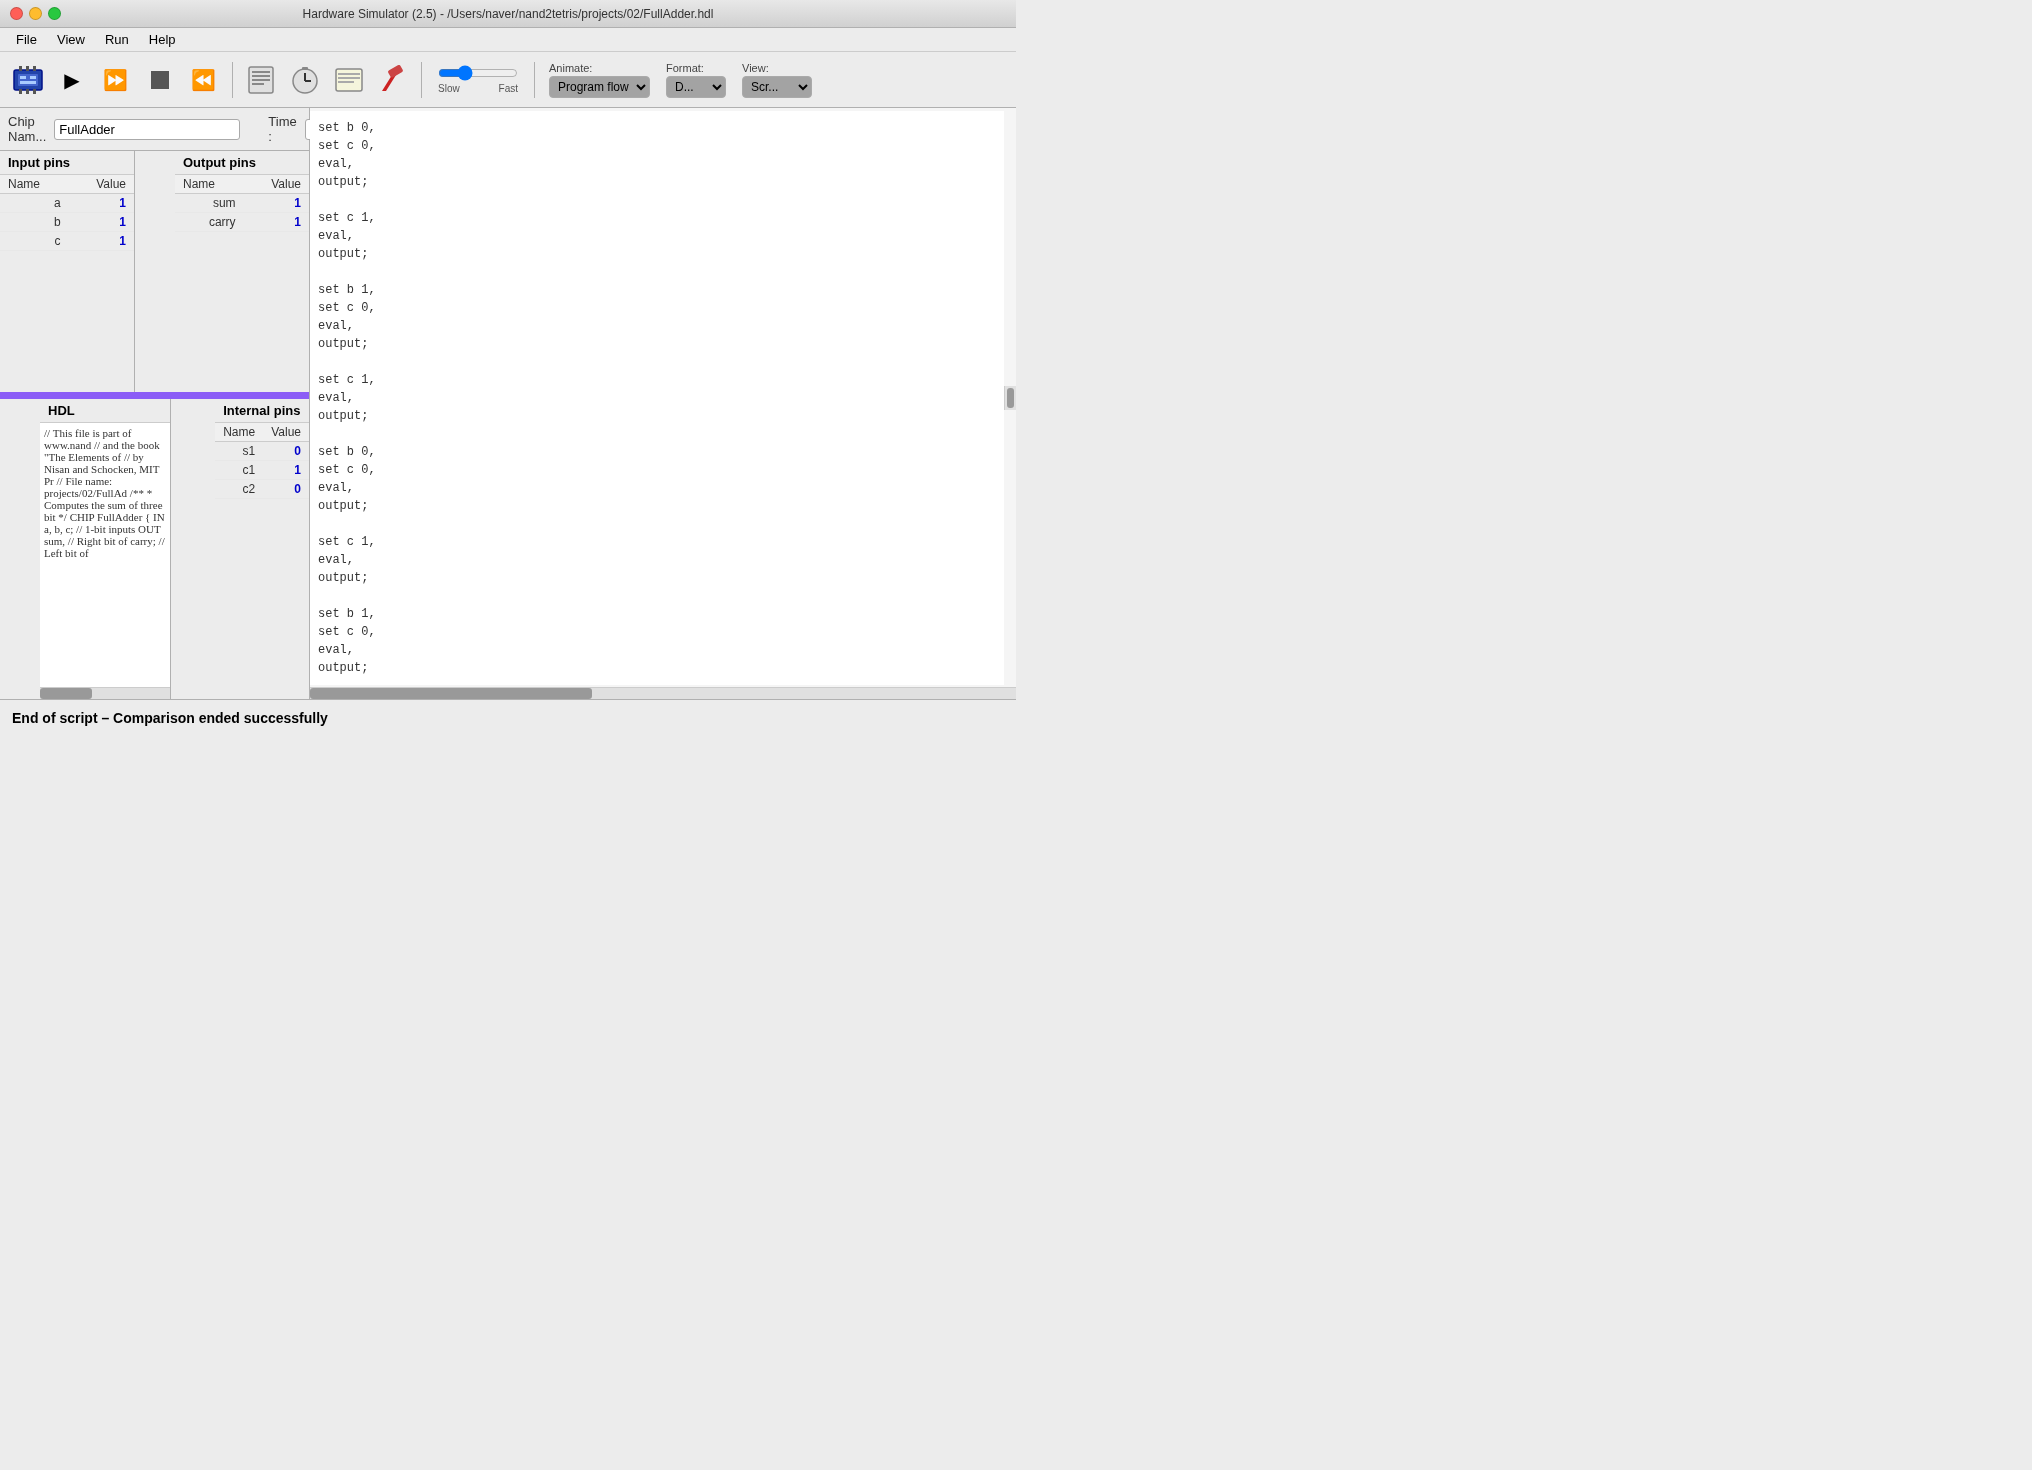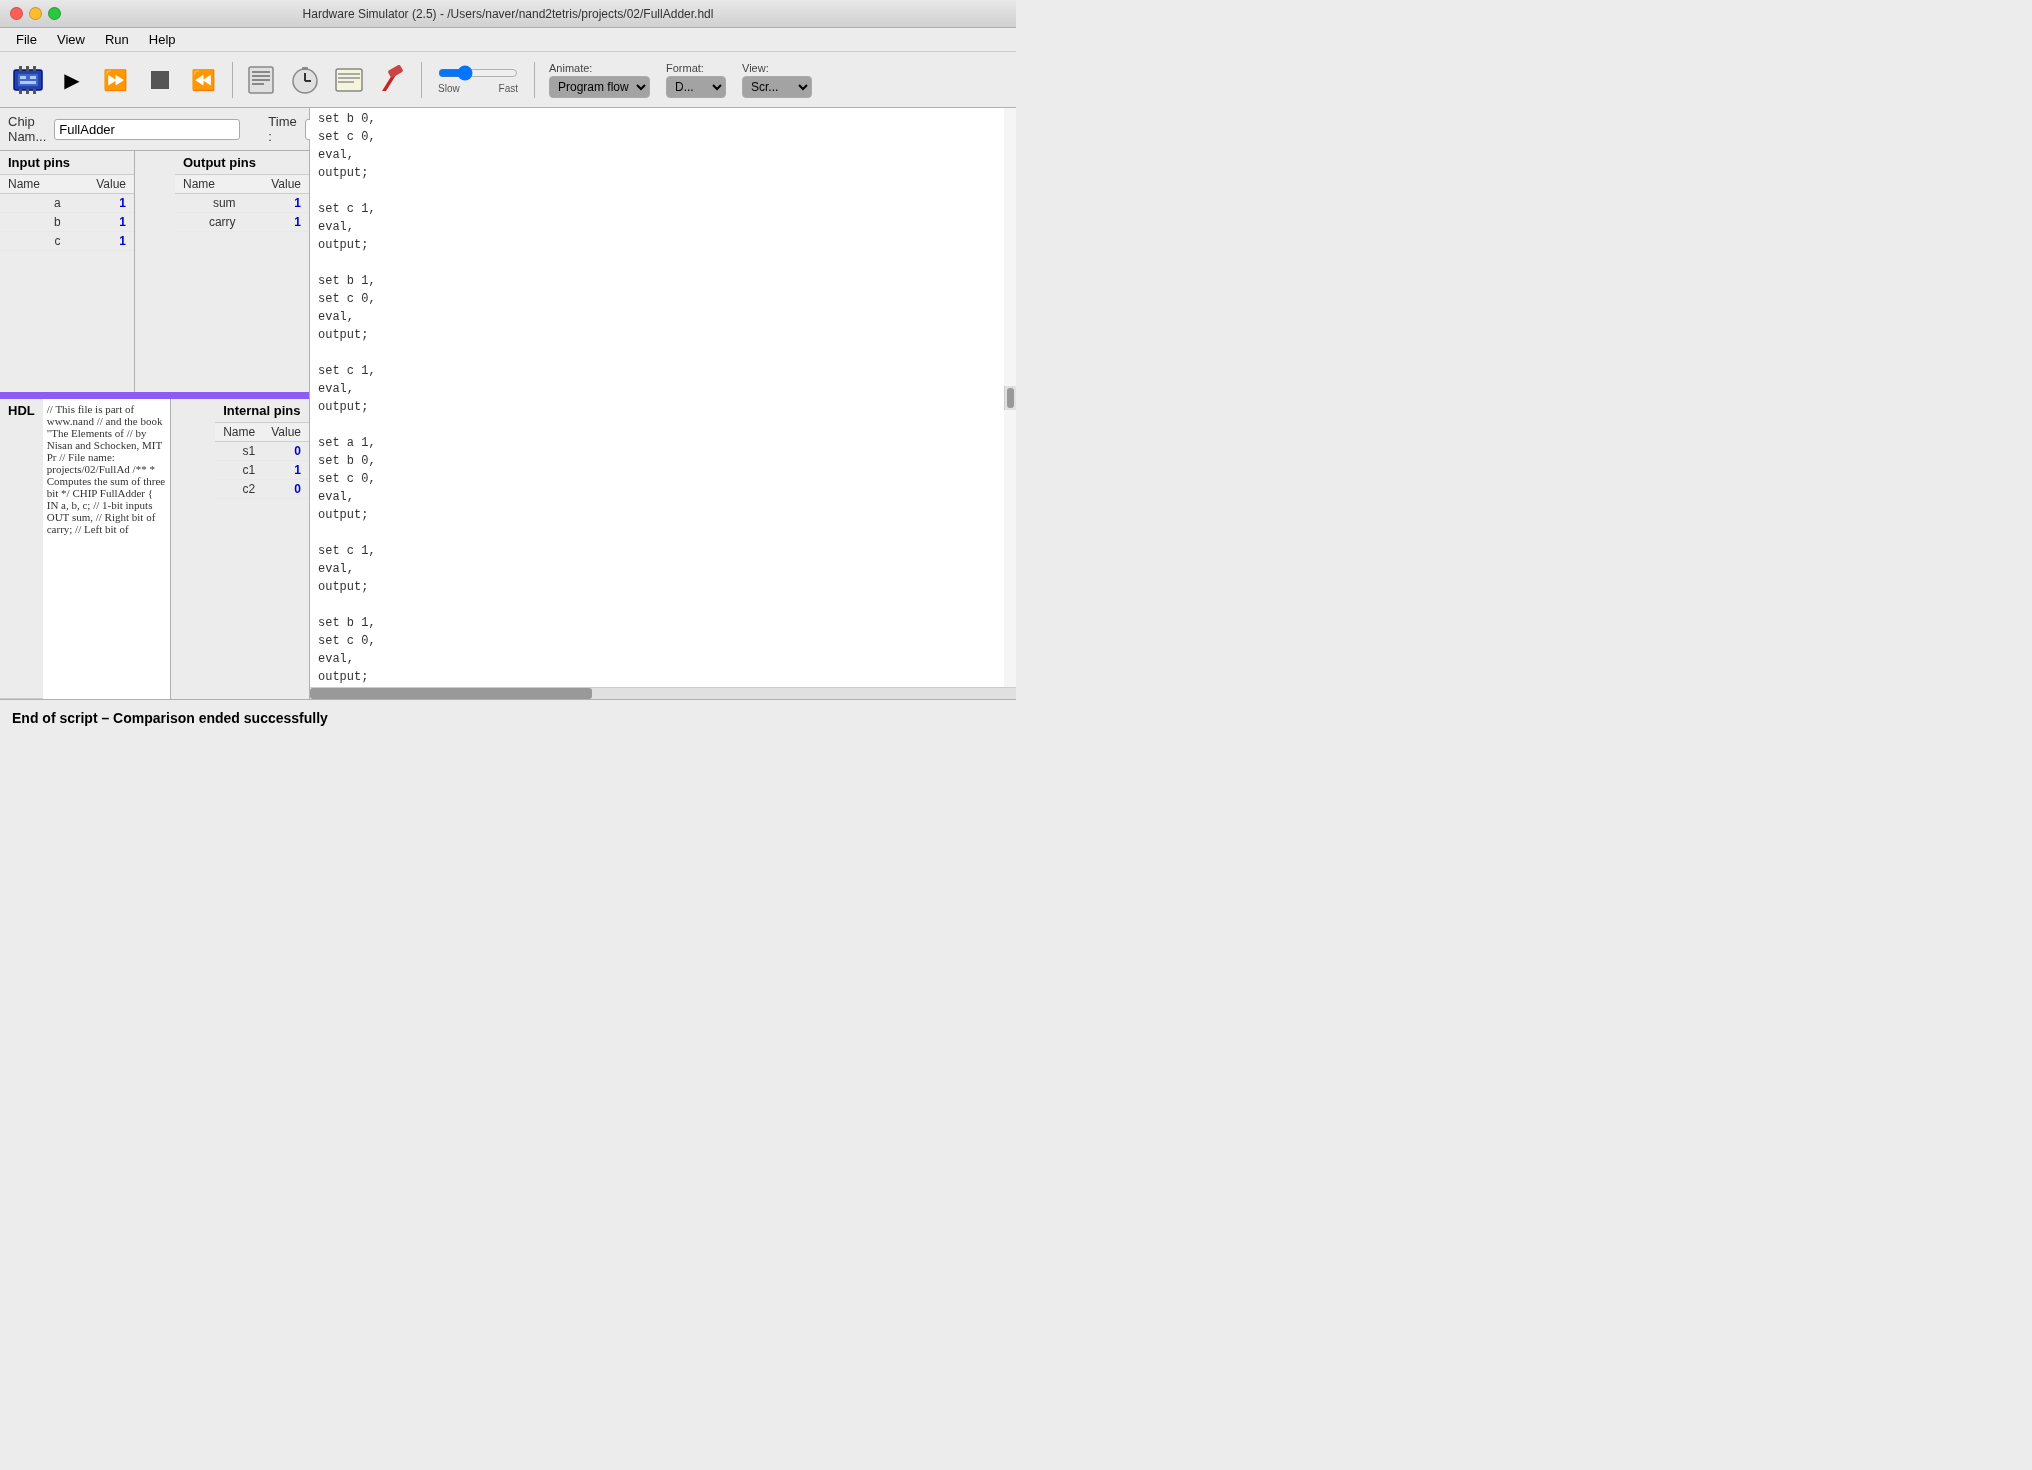--- a/index.html
+++ b/index.html
@@ -218,21 +218,22 @@
 
     
     .bottom-panels {
       display: flex;
       height: 300px;
     }
     .hdl-panel {
       width: 178px;
       border-right: 1px solid #b0b0b0;
       display: flex;
-      flex-direction: row;
+      flex-direction: column;
+      padding-left: 40px;
     }
     .internal-panel {
       flex: 1;
       display: flex;
       flex-direction: column;
       margin-left: 44px;
     }
     .panel-header {
       font-size: 13px;
       font-weight: bold;
@@ -556,21 +557,20 @@
           <div class="script-line">&nbsp;</div>
           <div class="script-line">set b 1,</div>
           <div class="script-line">set c 0,</div>
           <div class="script-line">eval,</div>
           <div class="script-line">output;</div>
           <div class="script-line">&nbsp;</div>
           <div class="script-line">set c 1,</div>
           <div class="script-line">eval,</div>
           <div class="script-line">output;</div>
           <div class="script-line">&nbsp;</div>
-          <div class="script-line">set a 1,</div>
           <div class="script-line">set b 0,</div>
           <div class="script-line">set c 0,</div>
           <div class="script-line">eval,</div>
           <div class="script-line">output;</div>
           <div class="script-line">&nbsp;</div>
           <div class="script-line">set c 1,</div>
           <div class="script-line">eval,</div>
           <div class="script-line">output;</div>
           <div class="script-line">&nbsp;</div>
           <div class="script-line">set b 1,</div>

